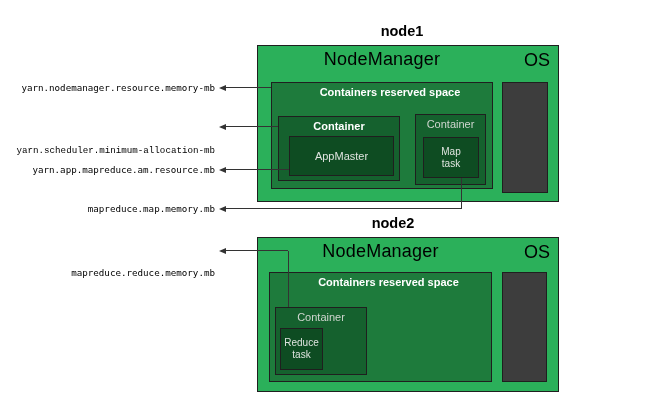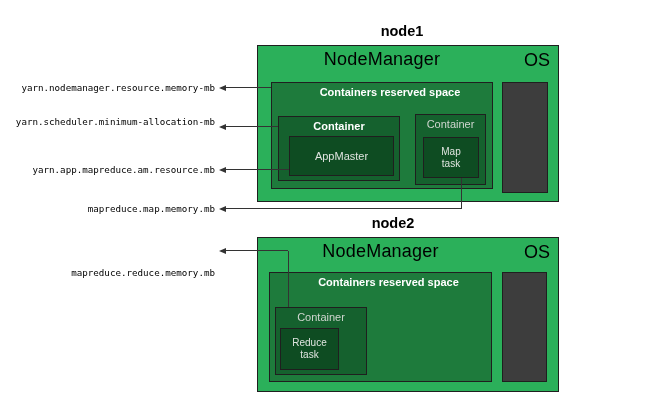--- a/index.html
+++ b/index.html
@@ -44,31 +44,31 @@
   .cl-containers1{left:278px;top:120px;width:122px;}
   .cl-container1{left:415px;top:118px;width:71px;}
   .cl-container2{left:275px;top:311px;width:92px;}
 
   
   .task{background:var(--task-fill,#0e4c22);border:1px solid var(--outline,#1f1f1f);
         display:flex;flex-direction:column;align-items:center;justify-content:center;
         color:#dfe4df;font-size:10.5px;line-height:12px;text-align:center;}
   .appmaster{left:289px;top:136px;width:105px;height:40px;}
   .mapbox{left:423px;top:137px;width:56px;height:41px;font-size:10px;}
-  .reducebox{left:280px;top:328px;width:59px;height:42px;font-size:10px;}
+  .reducebox{left:280px;top:328px;width:43px;height:42px;font-size:10px;}
 
   
   .osmem{background:var(--os-block-fill,#3d3d3d);border:1px solid var(--outline,#1f1f1f);}
   .osm1{left:502px;top:82px;width:46px;height:111px;}
   .osm2{left:502px;top:272px;width:45px;height:110px;}
 
   
   .cfg{font-family:"DejaVu Sans Mono","Liberation Mono",monospace;font-size:9.2px;
        color:#000;text-align:right;width:215px;left:0;line-height:11px;white-space:nowrap;}
-  .lbl1{top:82px;} .lbl2{top:116px;} .lbl3{top:116px;}
+  .lbl1{top:82px;} .lbl2{top:116px;} .lbl3{top:145px;font-family:Liberation Mono, monospace;}
   .lbl4{top:164px;} .lbl5{top:203px;} .lbl6{top:245px;margin-top:22px;}
 
   
   .hline,.vline{background:var(--arrow,#333333);z-index:5;}
   .hline{height:1px;} .vline{width:1px;}
   .ahead{width:0;height:0;border-top:3px solid transparent;border-bottom:3px solid transparent;
          border-right:7px solid var(--arrow,#333333);z-index:5;}
   .a1h{left:219px;top:85px;} .a1l{left:226px;top:87px;width:45px;}
   .a2h{left:219px;top:124px;}.a2l{left:226px;top:126px;width:52px;}
   .a3h{left:219px;top:167px;}.a3l{left:226px;top:169px;width:63px;}

